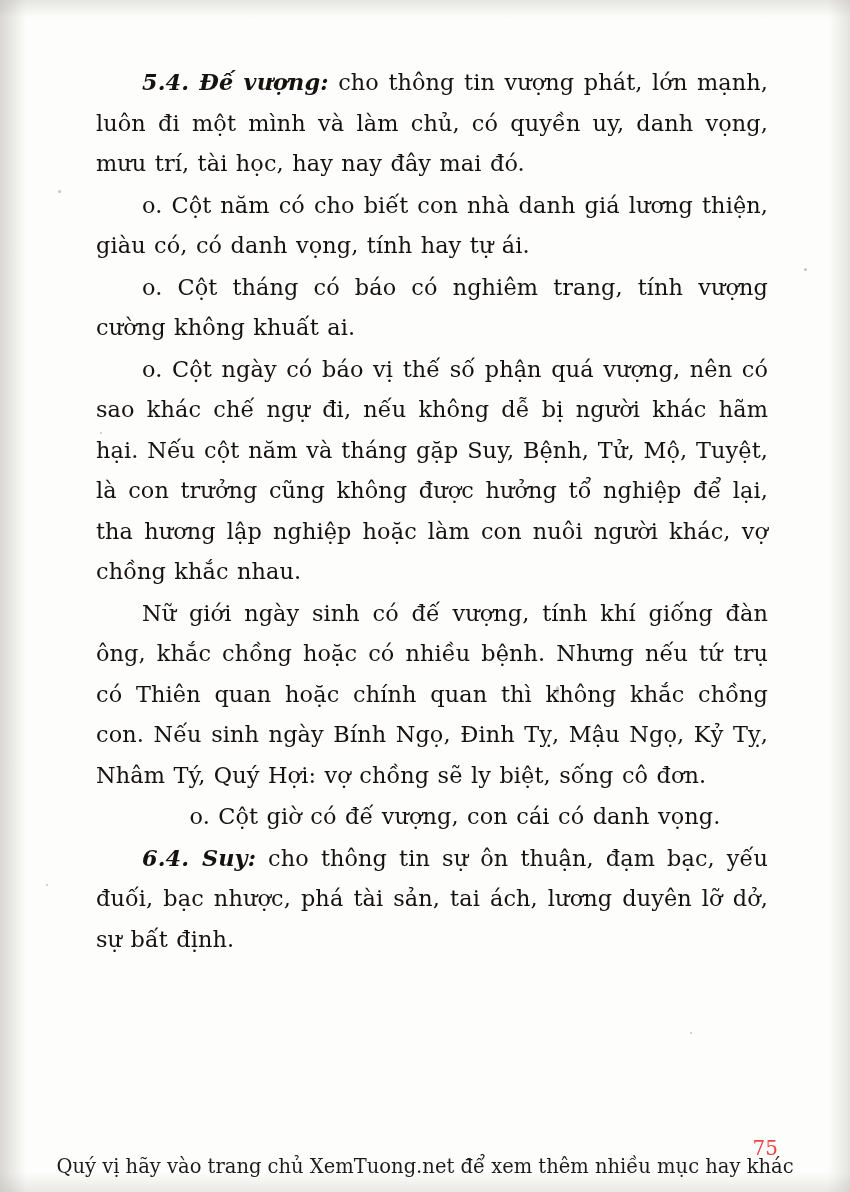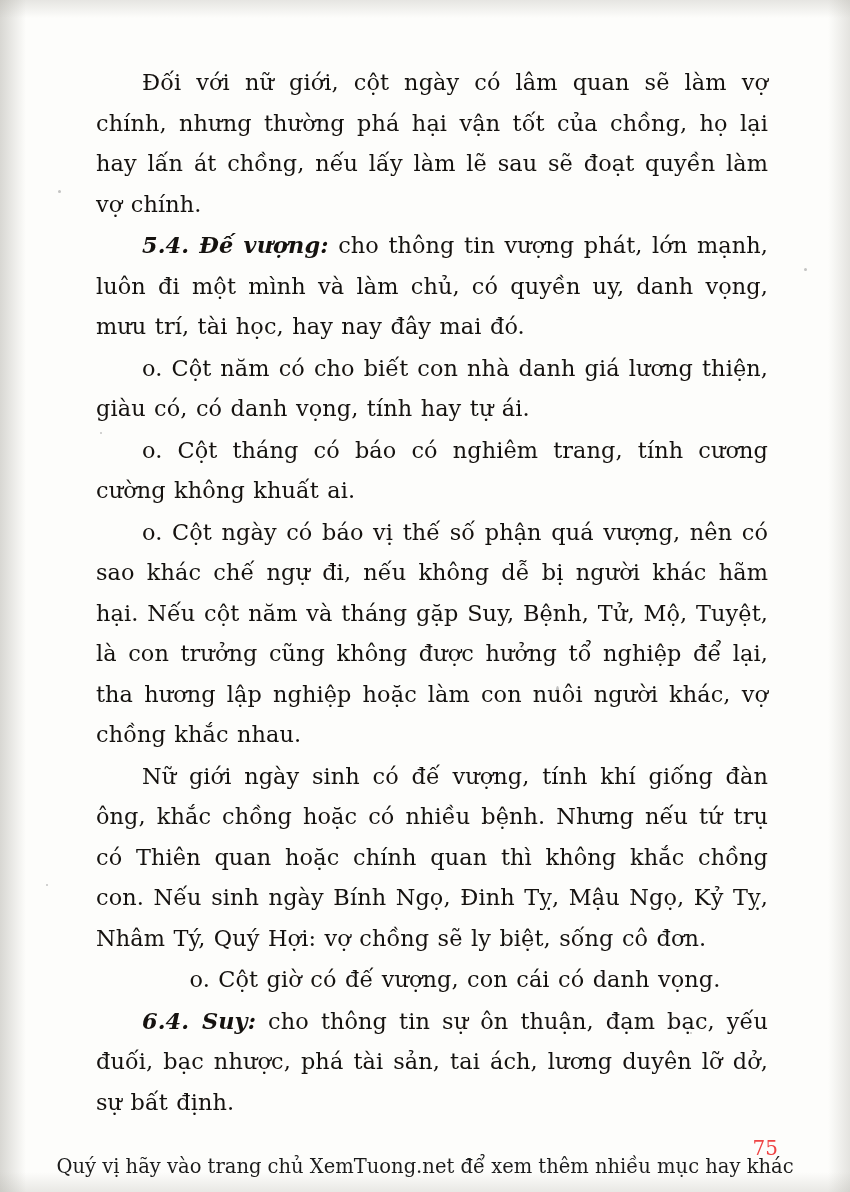--- a/index.html
+++ b/index.html
@@ -129,28 +129,27 @@
   <div class="speckle" style="left:58px; top:190px; width:3px; height:3px;"></div>
   <div class="speckle" style="left:804px; top:268px; width:3px; height:3px;"></div>
   <div class="speckle" style="left:100px; top:432px; width:2px; height:2px;"></div>
   <div class="speckle" style="left:556px; top:686px; width:3px; height:9px;"></div>
   <div class="speckle" style="left:46px; top:884px; width:2px; height:2px;"></div>
   <div class="speckle" style="left:690px; top:1032px; width:2px; height:2px;"></div>
 
 
   <div class="text-column">
 
-    <p class="para indent"><span>Đối với nữ giới, cột ngày có lâm quan sẽ làm vợ chính, nhưng thường phá hại vận tốt của chồng, họ lại hay lấn át chồng, nếu lấy làm lẽ sau sẽ đoạt quyền làm vợ chính.</span></p>
 
 
     <p class="para indent"><span class="heading-run">5.4. Đế vượng:</span><span> cho thông tin vượng phát, lớn mạnh, luôn đi một mình và làm chủ, có quyền uy, danh vọng, mưu trí, tài học, hay nay đây mai đó.</span></p>
 
     <p class="para indent"><span>o. Cột năm có cho biết con nhà danh giá lương thiện, giàu có, có danh vọng, tính hay tự ái.</span></p>
 
-    <p class="para indent"><span>o. Cột tháng có báo có nghiêm trang, tính cương cường không khuất ai.</span></p>
+    <p class="para indent"><span>o. Cột tháng có báo có nghiêm trang, tính vượng cường không khuất ai.</span></p>
 
     <p class="para indent"><span>o. Cột ngày có báo vị thế số phận quá vượng, nên có sao khác chế ngự đi, nếu không dễ bị người khác hãm hại. Nếu cột năm và tháng gặp Suy, Bệnh, Tử, Mộ, Tuyệt, là con trưởng cũng không được hưởng tổ nghiệp để lại, tha hương lập nghiệp hoặc làm con nuôi người khác, vợ chồng khắc nhau.</span></p>
 
     <p class="para indent"><span>Nữ giới ngày sinh có đế vượng, tính khí giống đàn ông, khắc chồng hoặc có nhiều bệnh. Nhưng nếu tứ trụ có Thiên quan hoặc chính quan thì không khắc chồng con. Nếu sinh ngày Bính Ngọ, Đinh Tỵ, Mậu Ngọ, Kỷ Tỵ, Nhâm Tý, Quý Hợi: vợ chồng sẽ ly biệt, sống cô đơn.</span></p>
 
     <p class="para indent last-left"><span>o. Cột giờ có đế vượng, con cái có danh vọng.</span></p>
 
     <p class="para indent"><span class="heading-run">6.4. Suy:</span><span> cho thông tin sự ôn thuận, đạm bạc, yếu đuối, bạc nhược, phá tài sản, tai ách, lương duyên lỡ dở, sự bất định.</span></p>
 
   </div>

